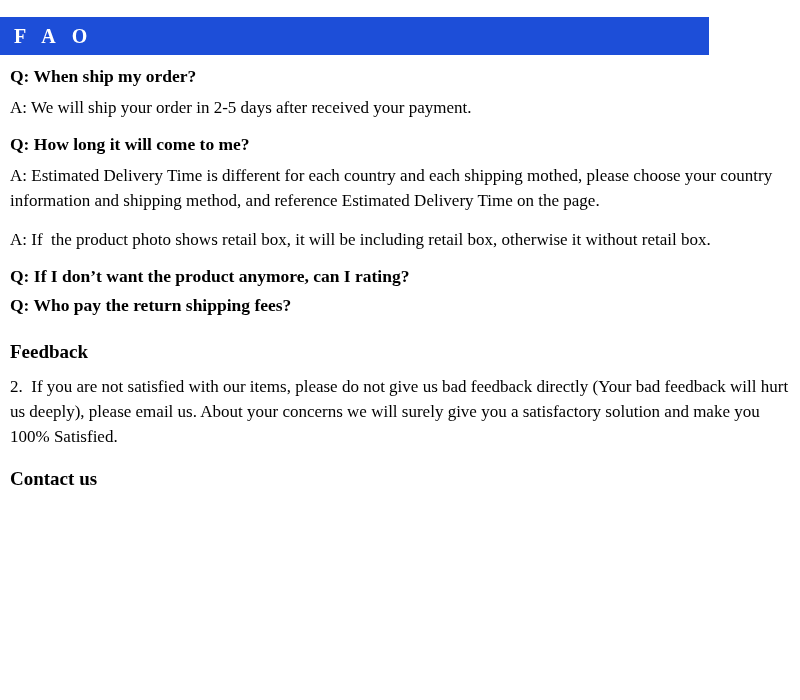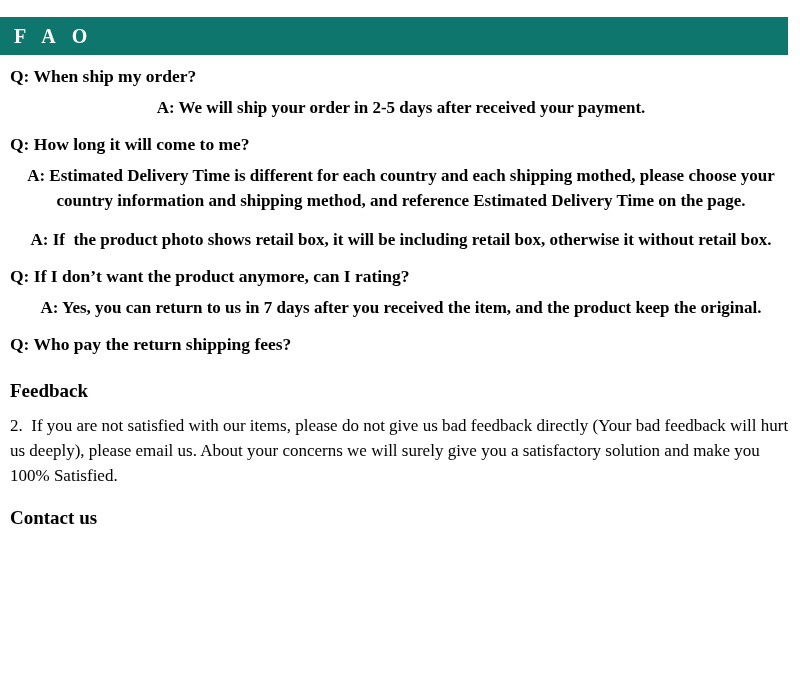--- a/index.html
+++ b/index.html
@@ -21,23 +21,23 @@
     width: 800px;
     height: 700px;
     box-sizing: border-box;
   }
 
   
   .titlebar {
     position: absolute;
     top: 17px;
     left: 0;
-    width: 788px;
+    width: 709px;
     height: 38px;
-    background: #0f766e;
+    background: #1d4ed8;
     display: flex;
     align-items: center;
   }
   .titlebar-text {
     color: #ffffff;
     font-family: "Liberation Serif", "DejaVu Serif", serif;
     font-weight: bold;
     font-size: 20px;
     letter-spacing: 6px;
     padding-left: 14px;
@@ -60,26 +60,25 @@
     font-family: "Liberation Serif", "DejaVu Serif", serif;
     font-weight: bold;
     font-size: 17.5px;
     line-height: 21px;
     margin: 0 0 8px 0;
     white-space: pre-wrap;
   }
 
   .a-line {
     font-family: "Liberation Serif", "DejaVu Serif", serif;
-    font-weight: bold;
+    font-weight: normal;
     font-size: 17px;
     line-height: 25px;
     margin: 0 0 14px 0;
     white-space: pre-wrap;
-    text-align: center;
   }
 
   .section-heading {
     font-family: Liberation Serif, serif;
     font-weight: bold;
     font-size: 19px;
     line-height: 23px;
     margin: 0 0 11px 0;
   }
 
@@ -122,21 +121,20 @@
       <p class="q-line">Q: How long it will come to me?</p>
       <p class="a-line">A: Estimated Delivery Time is different for each country and each shipping mothed, please choose your country information and shipping method, and reference Estimated Delivery Time on the page.</p>
     </div>
 
     <div class="qa-block">
       <p class="a-line">A: If  the product photo shows retail box, it will be including retail box, otherwise it without retail box.</p>
     </div>
 
     <div class="qa-block">
       <p class="q-line">Q: If I don’t want the product anymore, can I rating?</p>
-      <p class="a-line">A: Yes, you can return to us in 7 days after you received the item, and the product keep the original.</p>
     </div>
 
     <div class="qa-block">
       <p class="q-line">Q: Who pay the return shipping fees?</p>
     </div>
 
     <div class="feedback-section">
       <h2 class="section-heading">Feedback</h2>
       <div class="feedback-list">
         <p class="section-para">2.  If you are not satisfied with our items, please do not give us bad feedback directly (Your bad feedback will hurt us deeply), please email us. About your concerns we will surely give you a satisfactory solution and make you 100% Satisfied.</p>

